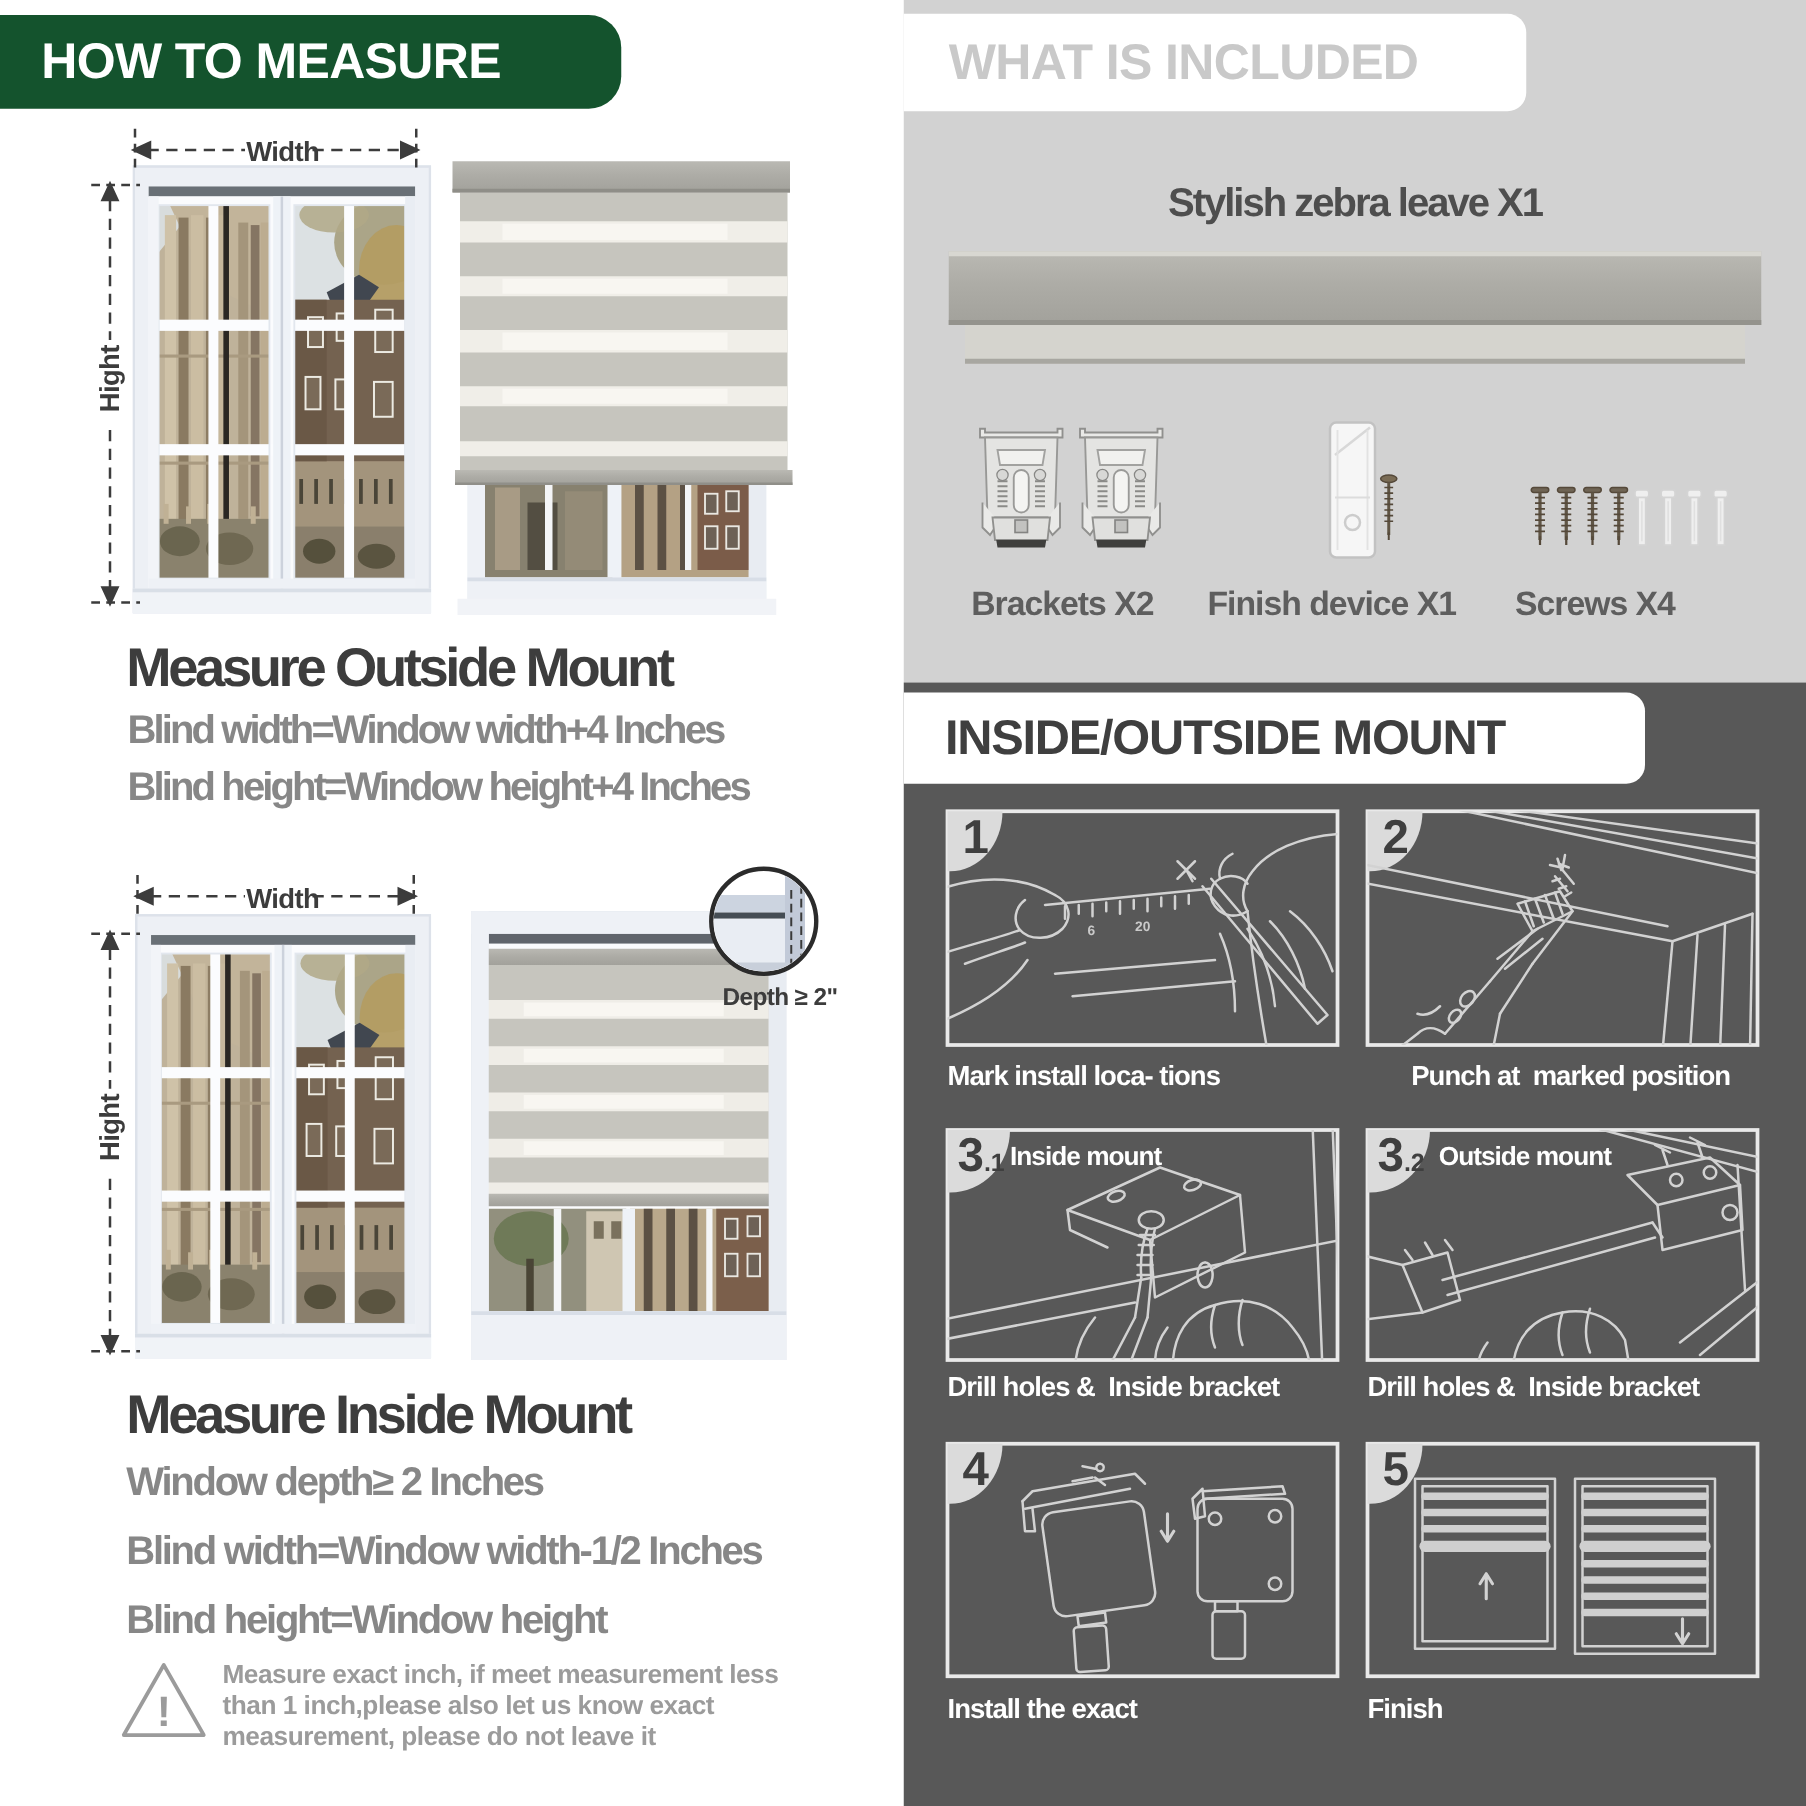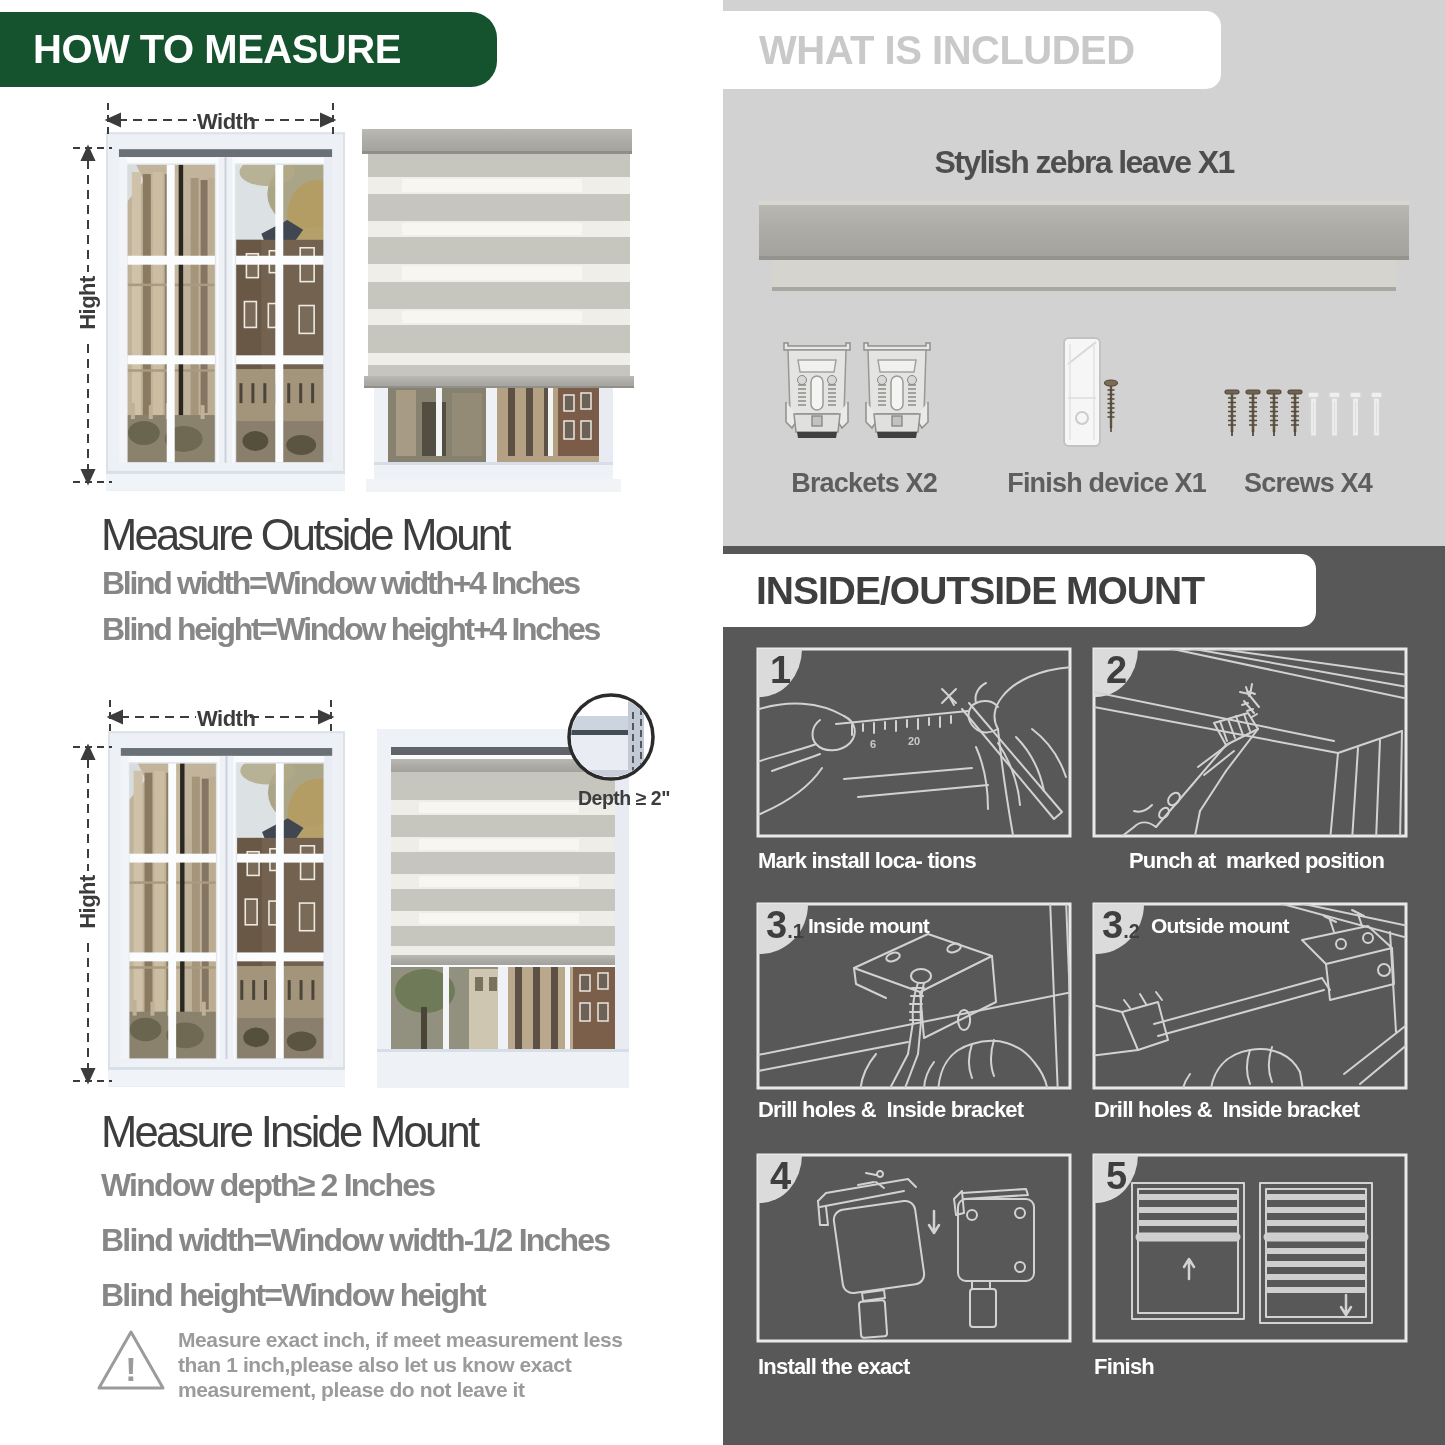--- a/index.html
+++ b/index.html
@@ -7,26 +7,26 @@
         font-family:"Liberation Sans",sans-serif;}
   .abs{position:absolute;}
   .hdrL{left:0;top:12px;width:464px;height:75px;background:#14532d;border-radius:0 26px 26px 0;
         color:#fff;font-weight:bold;font-size:40px;line-height:75px;padding-left:33px;letter-spacing:-0.5px;}
   .rtop{left:723px;top:0;width:722px;height:546px;background:#d2d2d2;}
   .rdark{left:723px;top:546px;width:722px;height:899px;background:#585858;}
   .wbox1{left:723px;top:11px;width:462px;height:78px;background:#fff;border-radius:0 15px 15px 0;
         color:#c9c9c9;font-weight:bold;font-size:40px;line-height:78px;padding-left:36px;letter-spacing:-0.5px;}
   .wbox2{left:723px;top:554px;width:560px;height:73px;background:#fff;border-radius:0 15px 15px 0;
         color:#3f3f3f;font-weight:bold;font-size:39px;line-height:73px;padding-left:33px;letter-spacing:-1px;}
-  .h2{font-weight:normal;font-size:43.5px;color:#3d3d3d;letter-spacing:-2.7px;line-height:1;}
+  .h2{font-weight:bold;font-size:43.5px;color:#3d3d3d;letter-spacing:-2.7px;line-height:1;}
   .sub{font-weight:bold;font-size:32px;color:#878787;letter-spacing:-2.3px;line-height:46px;}
   .sub2{font-weight:bold;font-size:32px;color:#878787;letter-spacing:-1.8px;line-height:55px;}
   .warn{font-weight:bold;font-size:21px;color:#9b9b9b;letter-spacing:-0.4px;line-height:25px;}
   .stylish{left:723px;top:144px;width:722px;text-align:center;font-weight:bold;font-size:32px;color:#4e4e4e;letter-spacing:-1.6px;}
-  .complbl{font-weight:bold;font-size:27px;color:#5e5e5e;letter-spacing:-0.8px;text-align:right;}
+  .complbl{font-weight:bold;font-size:27px;color:#5e5e5e;letter-spacing:-0.8px;text-align:left;}
   .cap{font-weight:bold;font-size:22px;color:#fff;letter-spacing:-0.8px;}
   .wlbl{font-weight:bold;font-size:22px;color:#3c3c3c;letter-spacing:-0.5px;}
   .pnum{font-weight:bold;color:#3f3f3f;}
 </style>
 </head>
 <body>
 <div id="page">
 
   <div class="abs rtop"></div>
   <div class="abs rdark"></div>

